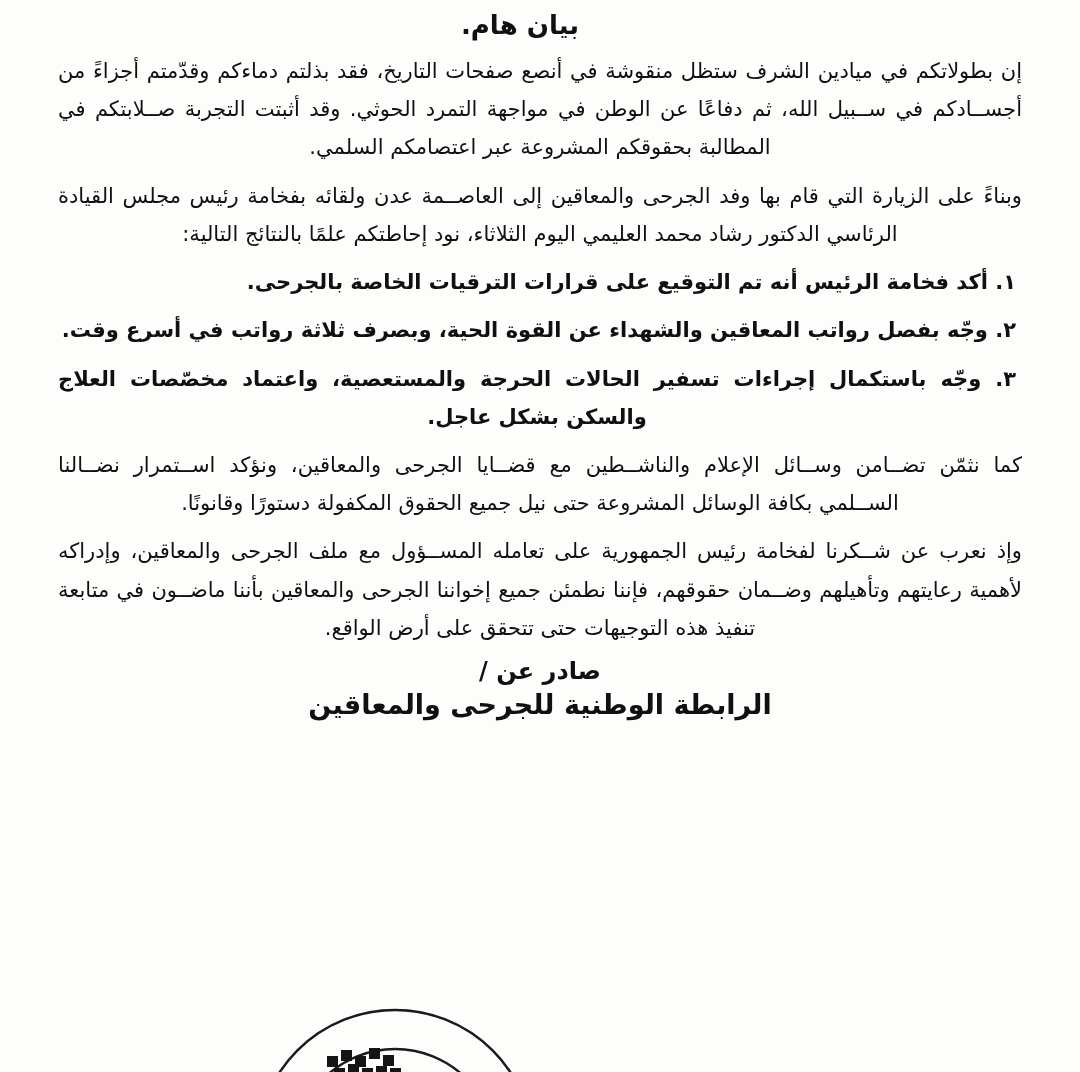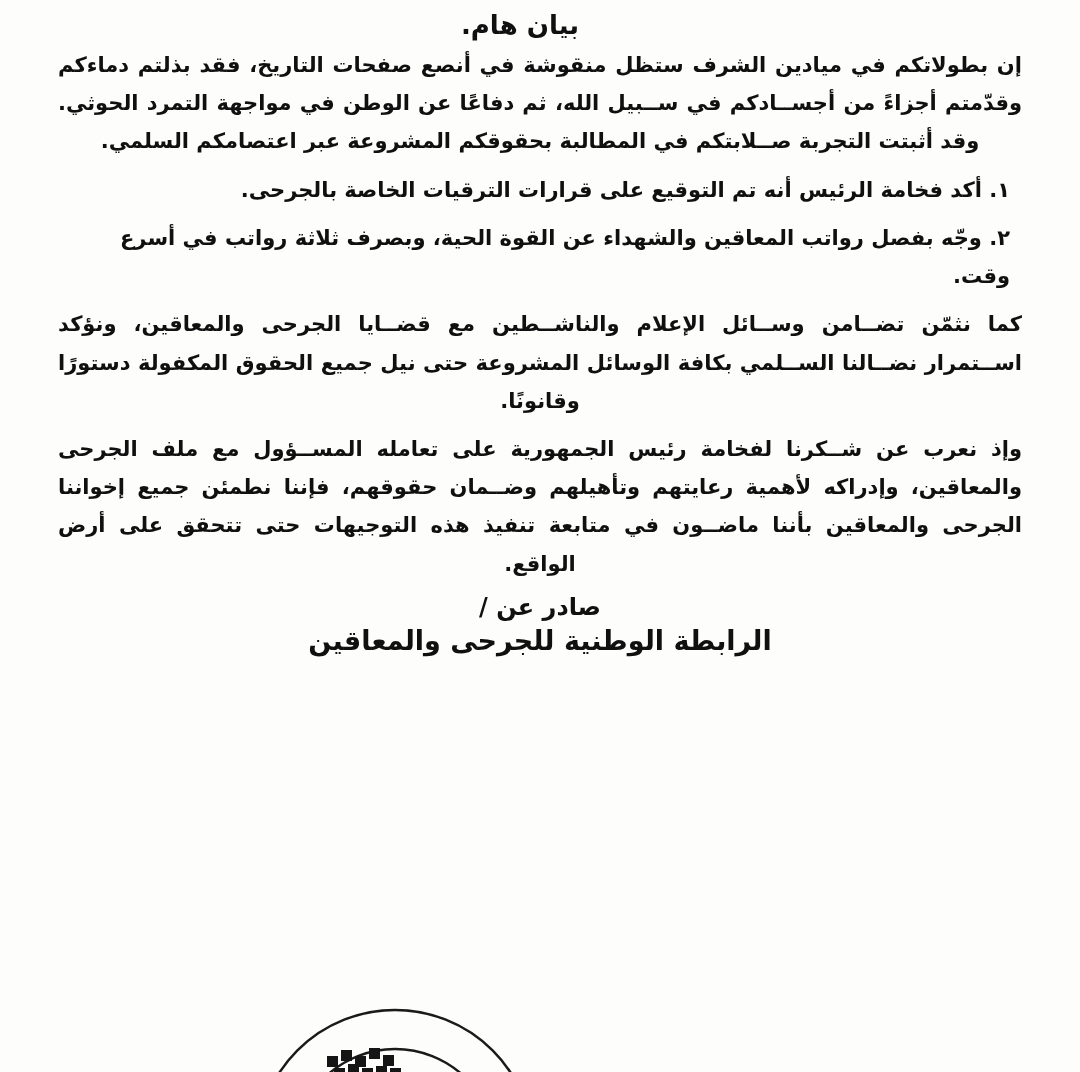--- a/index.html
+++ b/index.html
@@ -15,41 +15,41 @@
     background: #fdfdfc;
     color: #101010;
     direction: rtl;
   }
   .content { padding: 6px 58px 0 58px; }
 
   .doc-title {
     text-align: center;
     font-size: 26px;
     font-weight: bold;
-    margin: 4px 40px 6px 0;
+    margin: 4px 40px 12px 0;
   }
   .salutation {
     font-size: 22px;
     font-weight: bold;
     text-align: right;
     margin: 0 0 12px 0;
   }
   .para {
     font-size: 21px;
-    font-weight: bold;
+    font-weight: normal;
     line-height: 1.82;
     text-align: justify;
     text-align-last: center;
     margin: 0 0 10px 0;
   }
   .list-item {
     font-size: 21px;
     font-weight: bold;
     line-height: 1.82;
-    margin: 0 12px 10px 0;
+    margin: 0 6px 10px 0;
   }
   .list-item.single { text-align: right; }
   .list-item.multi  { text-align: justify; text-align-last: center; }
   .item-num { letter-spacing: 1px; }
 
   .footer { text-align: center; font-weight: bold; }
   .issued-by { font-size: 24px; margin-top: 10px; position: relative; z-index: 2; }
   .org-name  { font-size: 27px; margin-top: 4px; position: relative; z-index: 2; }
 
   .stamp {
@@ -61,28 +61,33 @@
 </head>
 <body>
 
 <div class="page">
   <div class="content">
 
     <div class="doc-title">بيان هام.</div>
 
 
     <p class="para">إن بطولاتكم في ميادين الشرف ستظل منقوشة في أنصع صفحات التاريخ، فقد بذلتم دماءكم وقدّمتم أجزاءً من أجســادكم في ســبيل الله، ثم دفاعًا عن الوطن في مواجهة التمرد الحوثي. وقد أثبتت التجربة صــلابتكم في المطالبة بحقوقكم المشروعة عبر اعتصامكم السلمي.</p>
+    <p class="para">وبناءً على الزيارة التي قام بها وفد الجرحى والمعاقين إلى العاصــمة عدن ولقائه بفخامة رئيس مجلس القيادة الرئاسي الدكتور رشاد محمد العليمي اليوم الثلاثاء، نود إحاطتكم علمًا بالنتائج التالية:</p>
 
     <div class="list-item single">
       <span class="item-num">١.</span>
       <span>أكد فخامة الرئيس أنه تم التوقيع على قرارات الترقيات الخاصة بالجرحى.</span>
     </div>
     <div class="list-item single">
       <span class="item-num">٢.</span>
       <span>وجّه بفصل رواتب المعاقين والشهداء عن القوة الحية، وبصرف ثلاثة رواتب في أسرع وقت.</span>
+    </div>
+    <div class="list-item multi">
+      <span class="item-num">٣.</span>
+      <span>وجّه باستكمال إجراءات تسفير الحالات الحرجة والمستعصية، واعتماد مخصّصات العلاج والسكن بشكل عاجل.</span>
     </div>
 
     <p class="para">كما نثمّن تضــامن وســائل الإعلام والناشــطين مع قضــايا الجرحى والمعاقين، ونؤكد اســتمرار نضــالنا الســلمي بكافة الوسائل المشروعة حتى نيل جميع الحقوق المكفولة دستورًا وقانونًا.</p>
     <p class="para">وإذ نعرب عن شــكرنا لفخامة رئيس الجمهورية على تعامله المســؤول مع ملف الجرحى والمعاقين، وإدراكه لأهمية رعايتهم وتأهيلهم وضــمان حقوقهم، فإننا نطمئن جميع إخواننا الجرحى والمعاقين بأننا ماضــون في متابعة تنفيذ هذه التوجيهات حتى تتحقق على أرض الواقع.</p>
 
     <div class="footer">
       <div class="issued-by">صادر عن /</div>
       <div class="org-name">الرابطة الوطنية للجرحى والمعاقين</div>
 
     </div>

